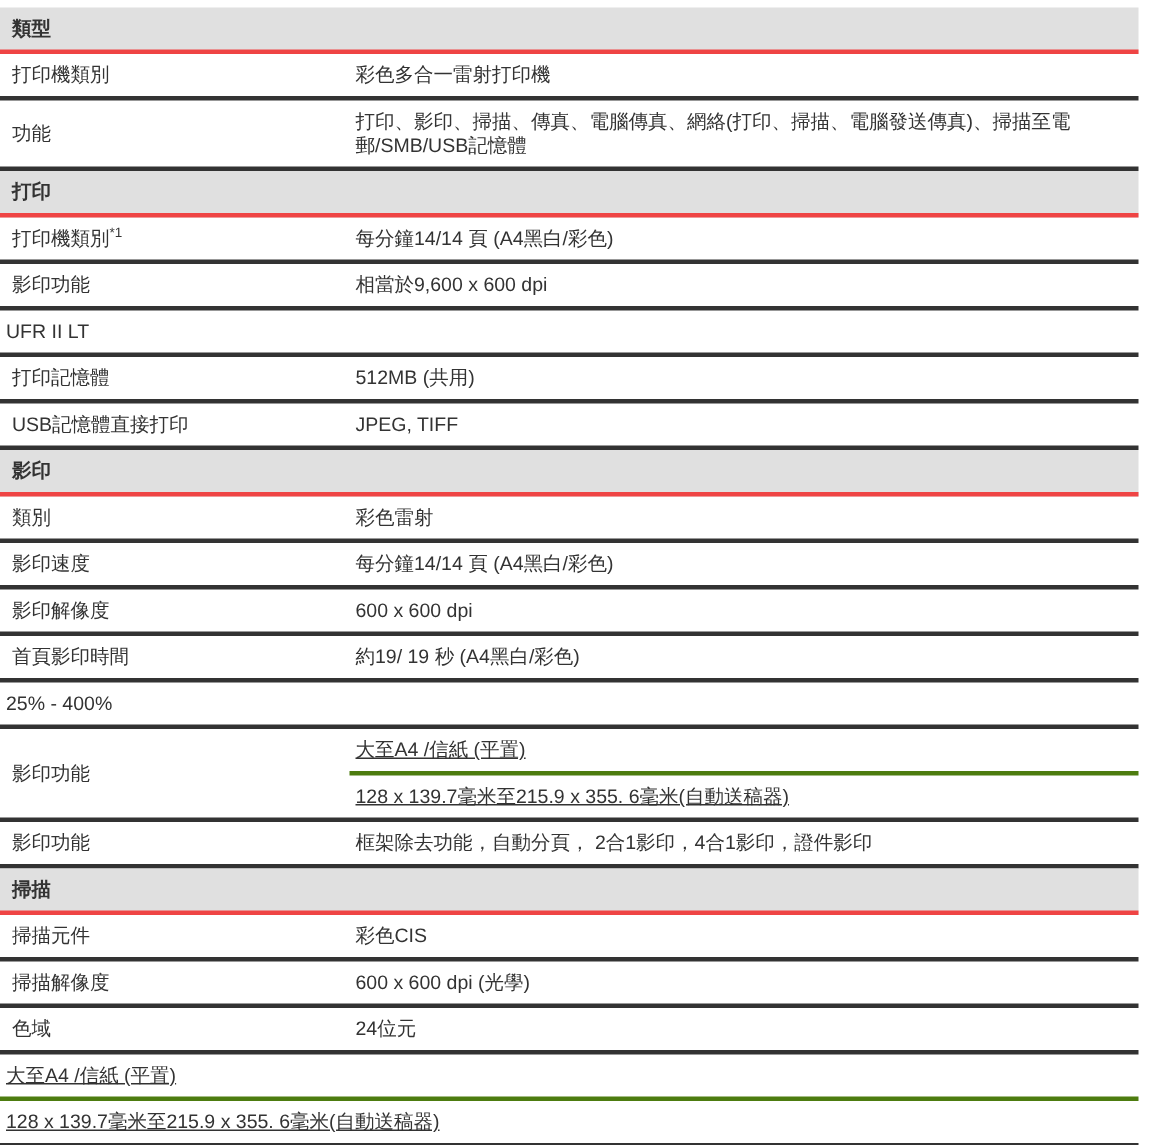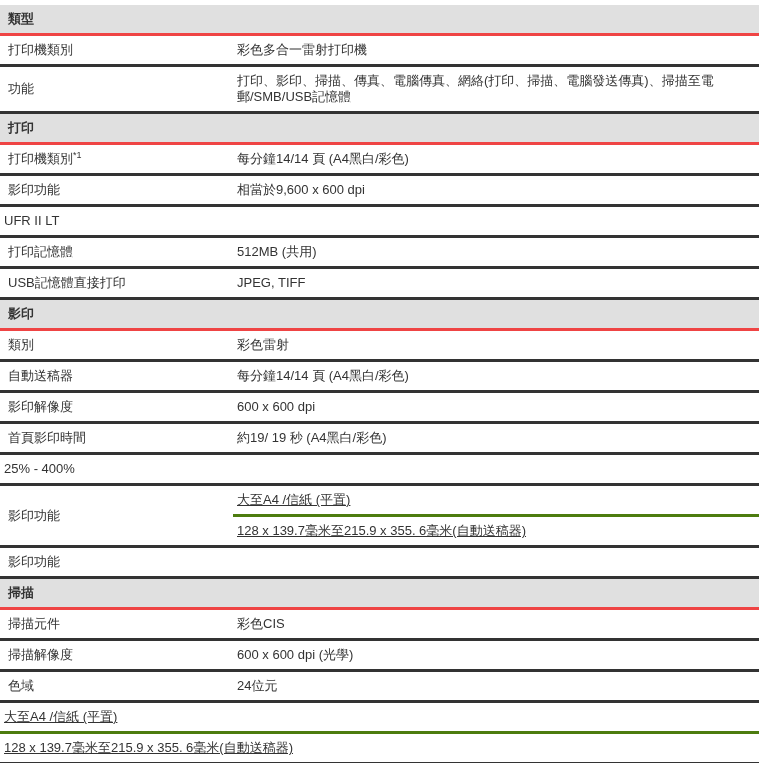--- a/index.html
+++ b/index.html
@@ -92,21 +92,21 @@
     <div class="cell-label">USB記憶體直接打印</div>
     <div class="cell-value">JPEG, TIFF</div>
   </div>
 
   <div class="section-header">影印</div>
   <div class="row">
     <div class="cell-label">類別</div>
     <div class="cell-value">彩色雷射</div>
   </div>
   <div class="row">
-    <div class="cell-label">自動送稿器</div>
+    <div class="cell-label">影印速度</div>
     <div class="cell-value">每分鐘14/14 頁 (A4黑白/彩色)</div>
   </div>
   <div class="row">
     <div class="cell-label">影印解像度</div>
     <div class="cell-value">600 x 600 dpi</div>
   </div>
   <div class="row">
     <div class="cell-label">首頁影印時間</div>
     <div class="cell-value">約19/ 19 秒 (A4黑白/彩色)</div>
   </div>
@@ -115,20 +115,21 @@
   </div>
   <div class="row">
     <div class="cell-label">影印功能</div>
     <div class="cell-value multi">
       <div class="subvalue">大至A4 /信紙 (平置)</div>
       <div class="subvalue">128 x 139.7毫米至215.9 x 355. 6毫米(自動送稿器)</div>
     </div>
   </div>
   <div class="row">
     <div class="cell-label">影印功能</div>
+    <div class="cell-value">框架除去功能，自動分頁， 2合1影印，4合1影印，證件影印</div>
   </div>
 
   <div class="section-header">掃描</div>
   <div class="row">
     <div class="cell-label">掃描元件</div>
     <div class="cell-value">彩色CIS</div>
   </div>
   <div class="row">
     <div class="cell-label">掃描解像度</div>
     <div class="cell-value">600 x 600 dpi (光學)</div>

